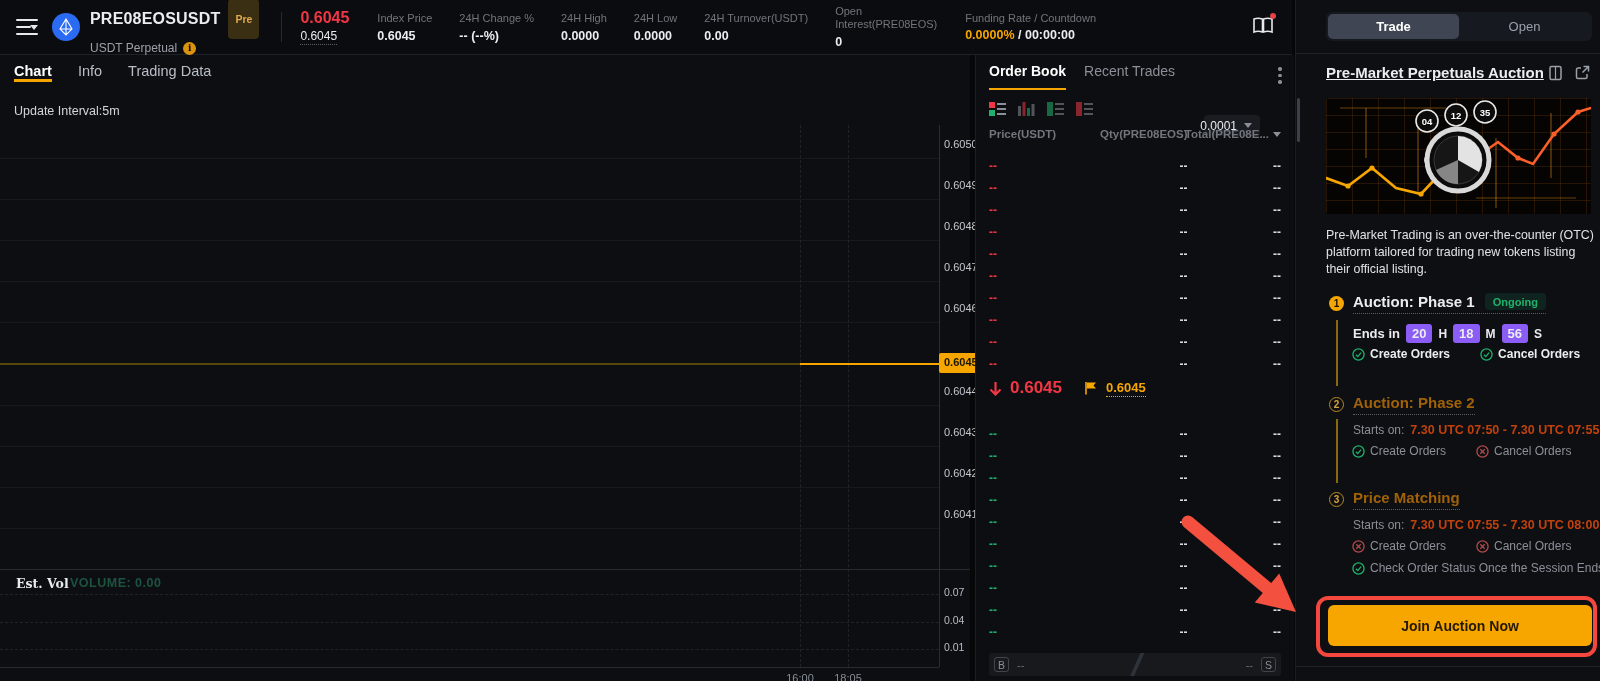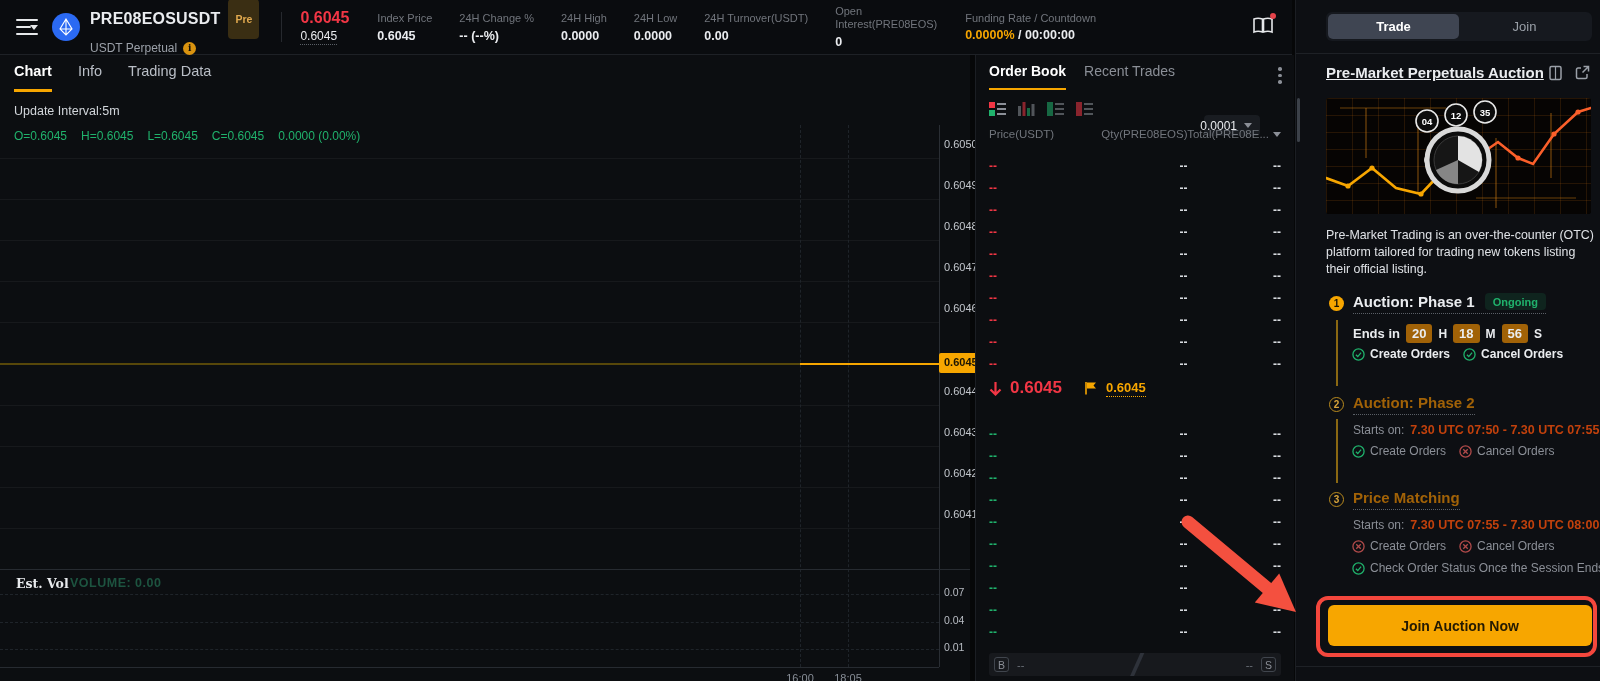--- a/index.html
+++ b/index.html
@@ -34,21 +34,21 @@
   .funding { margin-left:24px; }
   .funding .stat-label { font-size:11px; color:#71757c; }
   .funding .f-val { font-size:12.5px; font-weight:bold; margin-top:4px; }
   .f-rate { color:#f7a600; } .f-sep,.f-cd { color:#eaecef; }
   .book-wrap { margin-left:auto; margin-right:18px; position:relative; cursor:pointer; }
   .red-dot { position:absolute; right:-2px; top:-3px; width:6px; height:6px; background:#e5434a; border-radius:50%; }
 
   
   #chart { position:absolute; left:0; top:55px; width:970px; height:626px; background:#0c0e11; }
   .ctabs { position:absolute; left:14px; top:8px; display:flex; gap:26px; font-size:14.5px; }
-  .ctab { color:#b9bec6; cursor:pointer; padding-bottom:10px; }
+  .ctab { color:#b9bec6; cursor:pointer; }
   .ctab.active { color:#fff; font-weight:bold; border-bottom:3px solid #f7a600; }
   .upd { position:absolute; left:14px; top:49px; font-size:12.5px; color:#d2d6db; }
   .ohlc { position:absolute; left:14px; top:74px; font-size:12px; color:#20b26c; display:flex; gap:14px; }
   .axis-v { position:absolute; left:939px; top:70px; width:1px; height:542px; background:#2a2e34; }
   .hgrid { position:absolute; left:0; top:103px; width:939px; height:372px;
     background:repeating-linear-gradient(to bottom, rgba(255,255,255,.06) 0 1px, transparent 1px 41.1px); opacity:.8; }
   .vgrid { position:absolute; top:70px; height:542px; width:0; border-left:1px dashed #1f242a; }
   .pline-dim { position:absolute; left:0; top:308px; width:800px; height:2px; background:#57470a; }
   .pline { position:absolute; left:800px; top:308px; width:139px; height:2px; background:#f7a600; }
   .pticks { position:absolute; left:944px; top:83px; width:54px; }
@@ -73,21 +73,21 @@
   .kebab { position:absolute; right:12px; top:12px; width:4px; cursor:pointer; }
   .kebab b { display:block; width:3.5px; height:3.5px; border-radius:50%; background:#8b8f97; margin-bottom:3px; }
   .ob-icons { position:absolute; left:13px; top:47px; display:flex; gap:12px; }
   .ob-ic { width:17px; height:14px; cursor:pointer; opacity:.55; }
   .ob-ic.active { opacity:1; }
   .grp-dd { position:absolute; left:228px; top:60px; width:56px; height:21px; background:#191c21;
     border-radius:4px; display:flex; align-items:center; justify-content:flex-end; padding-right:8px;
     font-size:12px; color:#e8eaed; gap:7px; cursor:pointer; }
   .dd-caret { border-left:4px solid transparent; border-right:4px solid transparent; border-top:5px solid #8b8f97; }
   .ob-head { position:absolute; left:0; top:73px; width:100%; padding:0 13px; display:grid;
-    grid-template-columns:32% 36% 32%; font-size:11.5px; color:#71757c; }
+    grid-template-columns:32% 36% 32%; font-size:11.5px; color:#71757c;font-weight:bold; }
   .ob-head span:nth-child(2){ text-align:right; }
   .ob-head .tot { text-align:right; display:flex; align-items:center; justify-content:flex-end; gap:4px; }
   .ob-rows { position:absolute; left:0; width:100%; padding:0 13px; }
   .ob-row { display:grid; grid-template-columns:32% 36% 32%; height:22px; align-items:center;
     font-size:12px; font-weight:bold; cursor:pointer; }
   .ob-row span:nth-child(2), .ob-row span:nth-child(3){ text-align:right; color:#d8dbe0; }
   .asks .ob-row span:first-child{ color:#f23645; }
   .bids .ob-row span:first-child{ color:#20b26c; }
   .mid-row { position:absolute; left:13px; top:323px; display:flex; align-items:center; gap:8px; }
   .mid-price { font-size:17px; font-weight:bold; color:#f23645; }
@@ -120,23 +120,23 @@
     font-size:10px; font-weight:bold; display:flex; align-items:center; justify-content:center; }
   .ph-circle.filled { background:#f7a600; color:#1a1403; }
   .ph-circle.outline { border:1.5px solid #b98a1e; color:#d9a53a; }
   .connector { position:absolute; left:40px; width:1.5px; background:#8a6812; }
   .ph-title { position:absolute; left:57px; font-size:15px; font-weight:bold; width:fit-content;
     border-bottom:1px dotted #5a5f66; padding-bottom:3px; cursor:pointer; }
   .ph-title.dim { color:#a16207;text-align:center; }
   .ongoing { font-size:11px; font-weight:bold; color:#20b26c; background:rgba(32,178,108,.13);
     padding:2.5px 8px; border-radius:4px; margin-left:10px; vertical-align:2px; }
   .ends-row { position:absolute; left:57px; display:flex; align-items:center; gap:6px; font-size:13px; font-weight:bold; }
-  .cd-box { background:#a16207; border-radius:3px; padding:2px 6px; font-size:13px; font-weight:bold; }
+  .cd-box { background:#8b5cf6; border-radius:3px; padding:2px 6px; font-size:13px; font-weight:bold; }
   .cd-unit { font-size:12px; }
-  .perm-row { position:absolute; left:56px; display:flex; align-items:flex-start; gap:5px; flex-wrap:nowrap; white-space:nowrap; }
+  .perm-row { position:absolute; left:56px; display:flex; align-items:flex-start; gap:22px; flex-wrap:nowrap; white-space:nowrap; }
   .perm { display:flex; align-items:center; gap:5px; font-size:12px; font-weight:bold; margin-right:8px; }
   .perm-dim .perm { color:#8b8f97; font-weight:normal; }
   .starts-row { position:absolute; left:57px; font-size:12px; color:#8b8f97; }
   .starts-row b { color:#c2410c; font-size:12.5px; margin-left:6px; }
   .cta-btn { position:absolute; left:32px; top:605px; width:264px; height:41px; background:#f7a600;
     border:none; border-radius:6px; font-size:14px; font-weight:bold; color:#241a02; cursor:pointer;
     font-family:inherit; }
   .r-bottom-div { position:absolute; left:0; right:0; top:666px; height:1px; background:#1e2126; }
 
   
@@ -218,28 +218,20 @@
   </div>
 </div>
 
 <div id="chart">
   <div class="ctabs">
     <div class="ctab active">Chart</div>
     <div class="ctab">Info</div>
     <div class="ctab">Trading Data</div>
   </div>
   <div class="upd">Update Interval:5m</div>
-  <div class="ohlc">
-
-  <span>O=0.6045</span>
-      <span>H=0.6045</span>
-      <span>L=0.6045</span>
-      <span>C=0.6045</span>
-      <span>0.0000 (0.00%)</span>
-    </div>
 
   <div class="hgrid"></div>
   <div class="vgrid" style="left:800px"></div>
   <div class="vgrid" style="left:848px"></div>
   <div class="pline-dim"></div>
   <div class="pline"></div>
   <div class="axis-v"></div>
 
   <div class="pticks">
 
@@ -469,21 +461,21 @@
     <span class="right">
       <span class="dash">--</span>
       <span class="bs-badge">S</span>
     </span>
   </div>
 </div>
 
 <div id="rpanel">
   <div class="seg">
     <div class="seg-item active">Trade</div>
-    <div class="seg-item">Join</div>
+    <div class="seg-item">Open</div>
   </div>
   <div class="r-div"></div>
   <div class="scroll-thumb"></div>
 
   <div class="r-title-row">
     <span class="r-title">Pre-Market Perpetuals Auction</span>
     <span class="r-icons">
       <svg width="15" height="16" viewBox="0 0 15 16">
           <rect x="2" y="1.5" width="11" height="13" rx="1.5" fill="none" stroke="#9aa0a8" stroke-width="1.5"></rect>
           <path d="M7.5 1.5 V14.5" stroke="#9aa0a8" stroke-width="1.2"></path>

